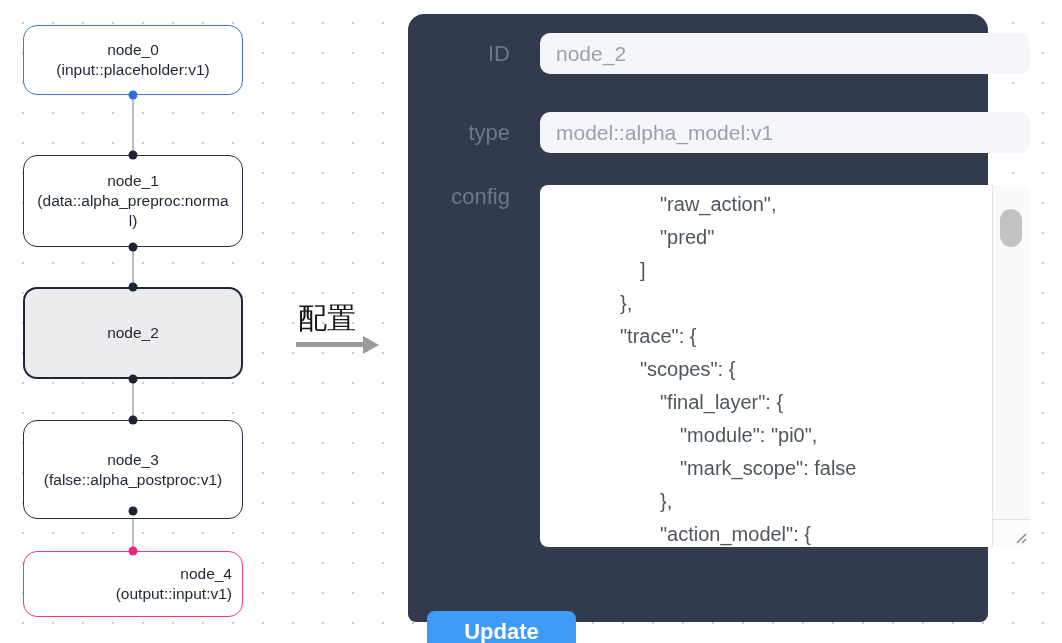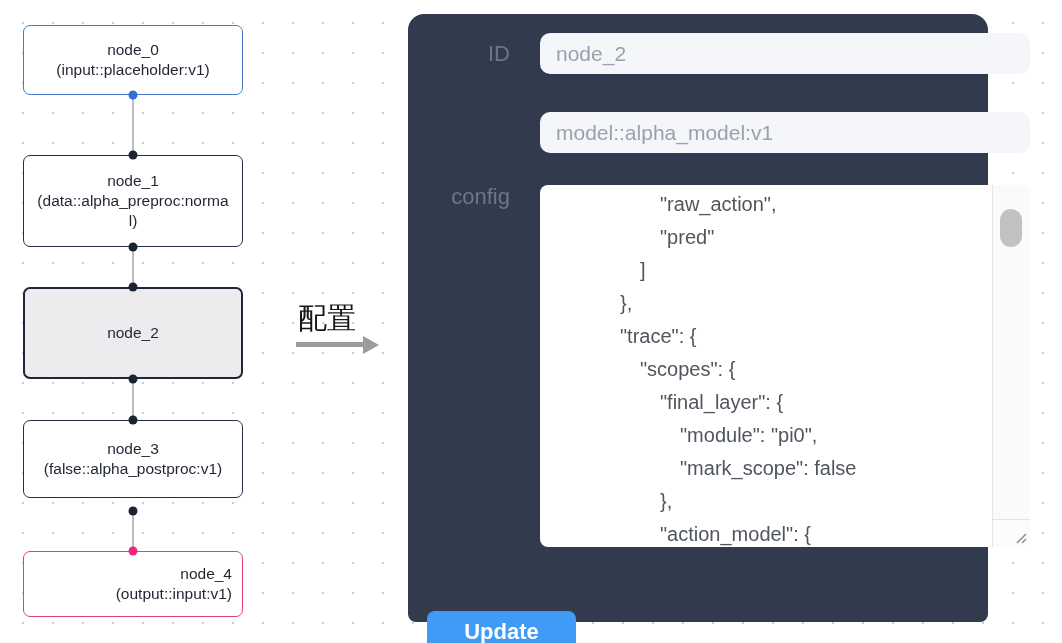--- a/index.html
+++ b/index.html
@@ -7,32 +7,32 @@
     width:1062px;height:643px;position:relative;overflow:hidden;
     background-color:#ffffff;
     background-image:radial-gradient(circle,#c7cbd3 1.3px,transparent 1.4px);
     background-size:30px 30px;background-position:8px 8px;
     font-family:"Liberation Sans",sans-serif;
   }
 
   
   .node{
     position:absolute;left:23px;width:220px;box-sizing:border-box;
-    background:#ffffff;border:1.5px solid #252e42;border-radius:7px;
+    background:#ffffff;border:1.5px solid #252e42;border-radius:14px;
     display:flex;flex-direction:column;align-items:center;justify-content:center;
     z-index:2;padding:4px 10px;
   }
   .node .ntitle,.node .nsub{
     font-size:15.5px;line-height:20px;color:#1f2533;text-align:center;
     word-break:break-all;max-width:198px;
   }
   .node-0{top:25px;height:70px;border-color:#4678c8;}
   .node-1{top:155px;height:92px;}
   .node-2{top:287px;height:92px;background:#ececee;border-width:2px;border-color:#1e2738;}
-  .node-3{top:420px;height:78px;}
+  .node-3{top:420px;height:99px;}
   .node-4{top:551px;height:66px;border-color:#ea3c7e;align-items:flex-end;}
 
   .edge{position:absolute;left:132px;width:1.5px;background:#b8bcc4;z-index:1;}
   .edge-01{top:95px;height:60px;}
   .edge-12{top:247px;height:40px;}
   .edge-23{top:379px;height:41px;}
   .edge-34{top:511px;height:40px;}
 
   .port{position:absolute;width:9px;height:9px;border-radius:50%;
     background:#1c2434;transform:translate(-50%,-50%);z-index:3;left:133px;}
@@ -119,20 +119,21 @@
 
 <div class="anno-label">配置</div>
 <div class="arrow-shaft"></div>
 <div class="arrow-head"></div>
 
 <div class="panel">
 
   <div class="flabel flabel-id">ID</div>
   <input class="finput finput-id" type="text" value="node_2" style="">
 
+  <div class="flabel flabel-type">type</div>
   <input class="finput finput-type" type="text" value="model::alpha_model:v1" style="">
 
   <div class="flabel flabel-config">config</div>
 
   <div class="cfg-box" role="textbox">
     <div class="cfg-content">
         <div class="cfg-line" style="padding-left: 100px;">"raw_action",</div>
         <div class="cfg-line" style="padding-left: 100px;">"pred"</div>
         <div class="cfg-line" style="padding-left: 80px;">]</div>
         <div class="cfg-line" style="padding-left: 60px;">},</div>

